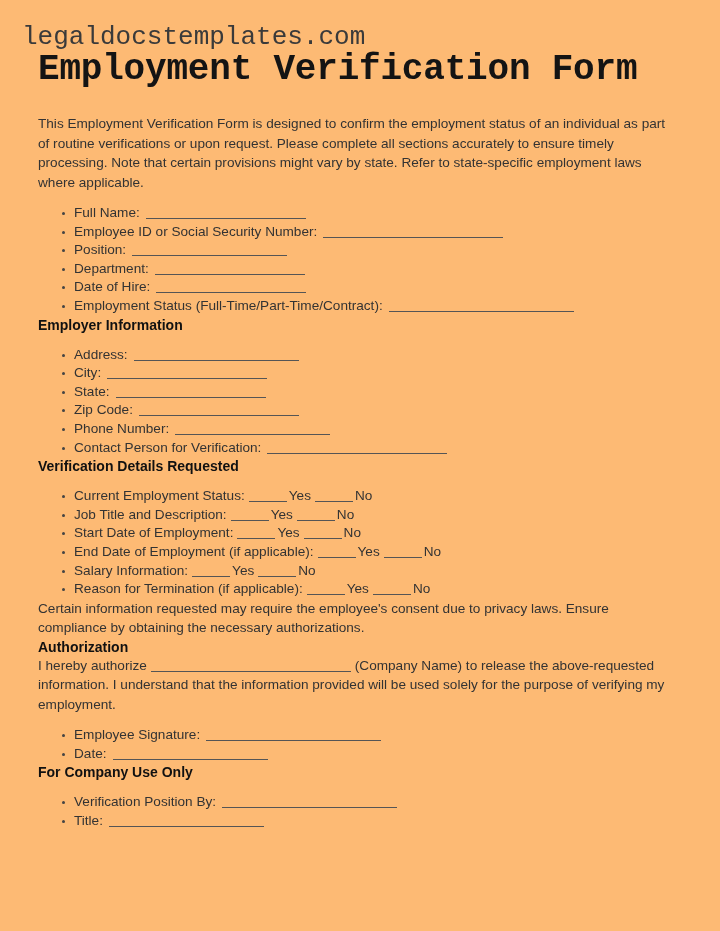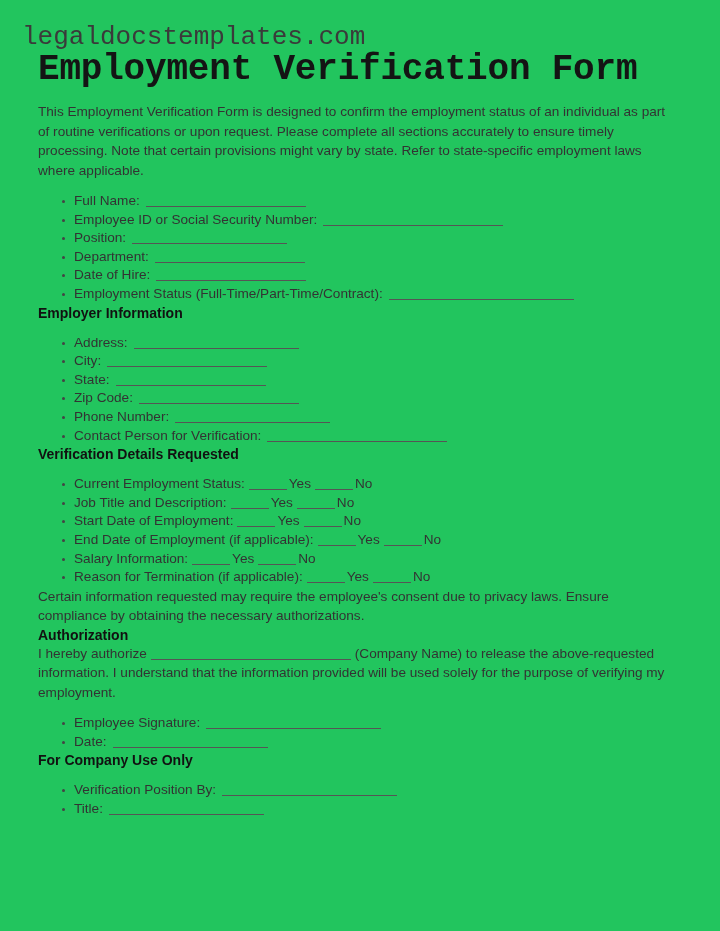--- a/index.html
+++ b/index.html
@@ -13,21 +13,21 @@
     height: 931px;
     font-family: "Liberation Sans", sans-serif;
     color: #2b2b2b;
     overflow: hidden;
   }
   .page {
     width: 720px;
     height: 931px;
     position: relative;
     padding: 0;
-    background: #22c55e;
+    background: #fdba74;
   }
 
   
   .site-domain {
     font-family: "Liberation Mono", monospace;
     font-size: 26px;
     line-height: 30px;
     color: #3a3a3a;
     letter-spacing: 0px;
     margin: 0;
@@ -49,21 +49,21 @@
   .content {
     padding: 0 40px 0 38px;
   }
   p.para {
     font-size: 13.6px;
     line-height: 19.5px;
     color: #333333;
     margin: 0;
     padding: 0;
   }
-  .intro-wrap { margin-top: 16px; }
+  .intro-wrap { margin-top: 28px; }
   h2.section-heading {
     font-size: 14px;
     line-height: 18px;
     font-weight: bold;
     color: #111111;
     margin: 0;
     padding: 0;
   }
   .sec-gap-heading { margin-top: 23px; }
 

